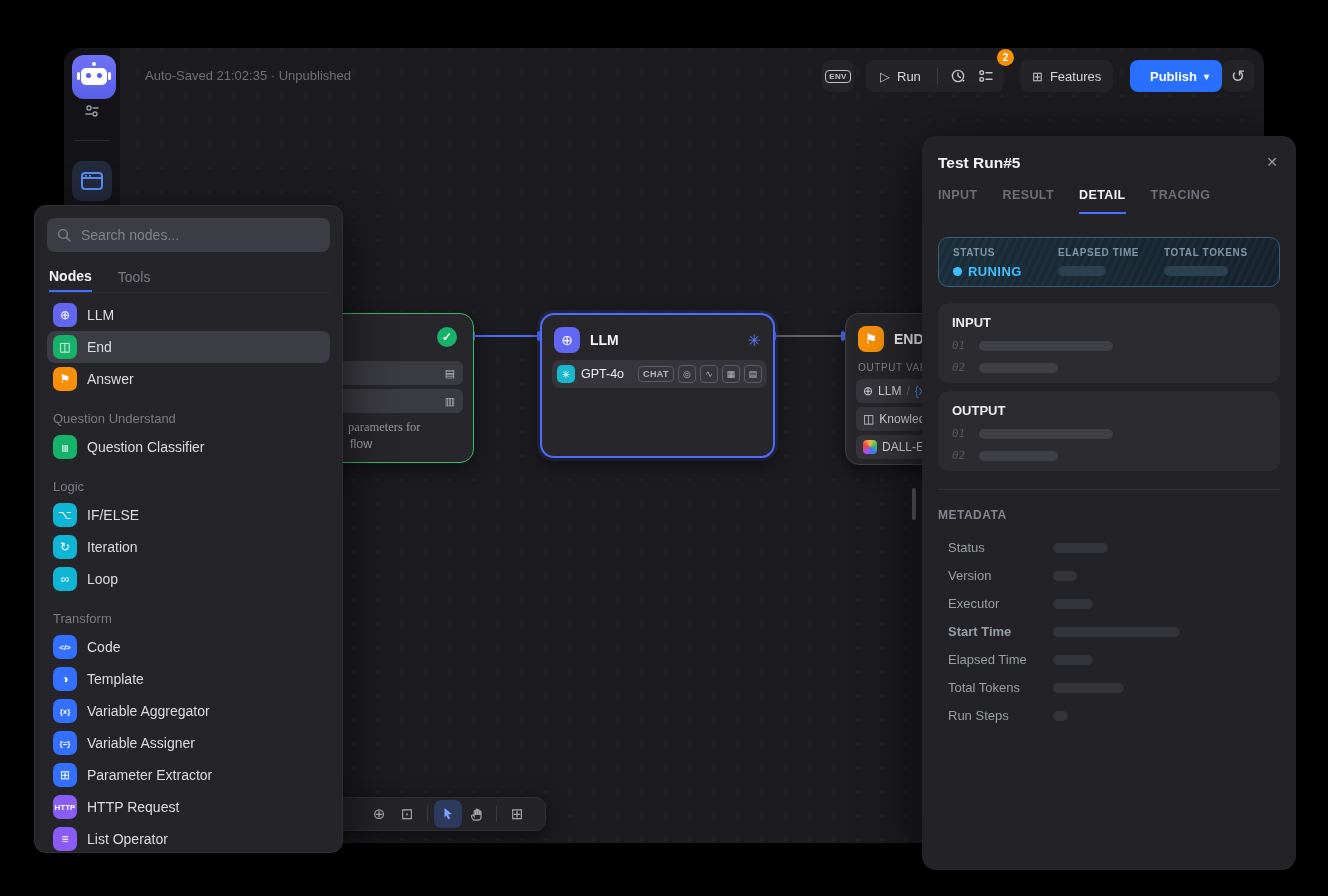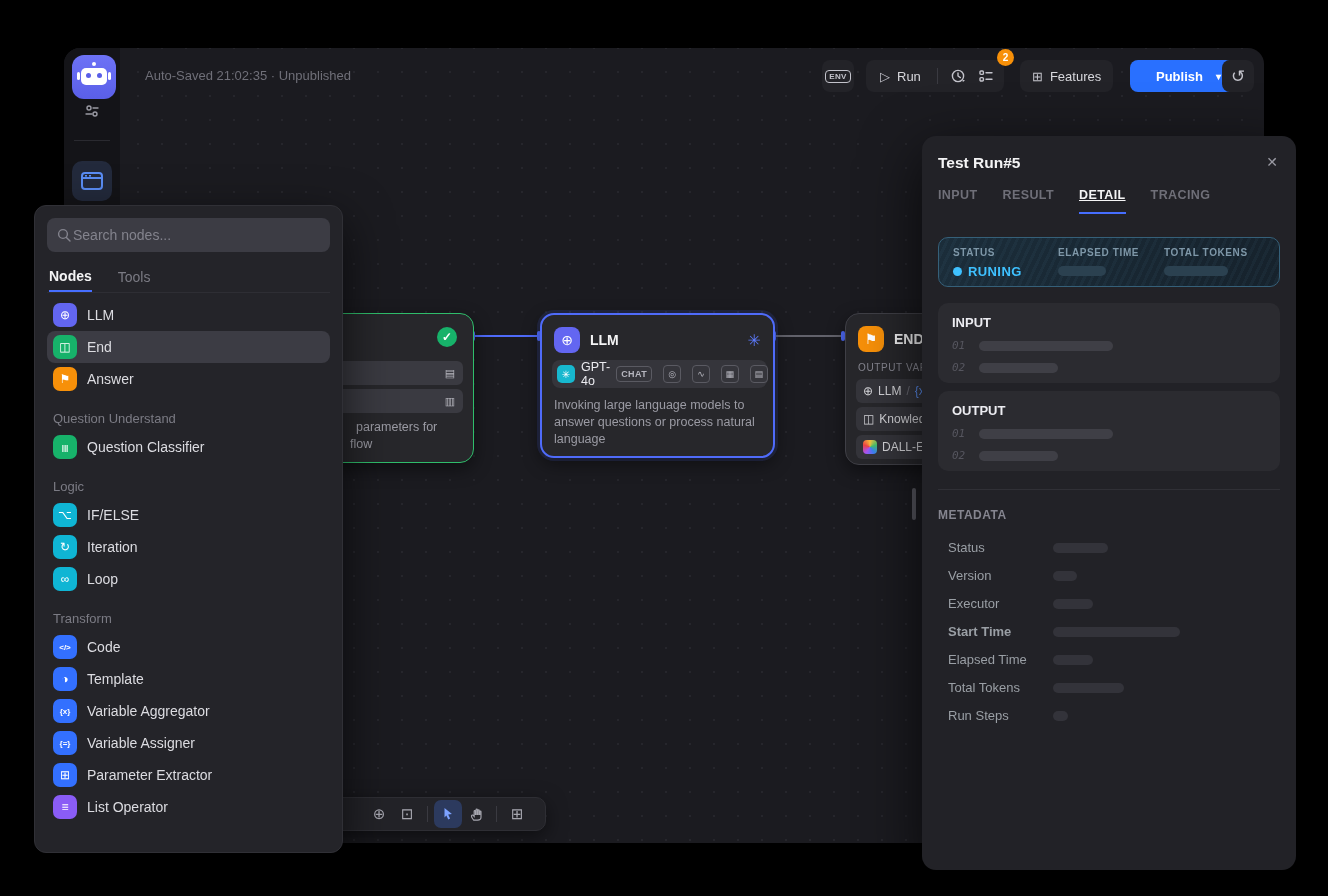--- a/index.html
+++ b/index.html
@@ -69,21 +69,21 @@
 
   
   .ctoolbar{position:absolute;left:300px;top:797px;width:246px;height:34px;background:#232328;border:1px solid #2e2e34;
             border-radius:10px;display:flex;align-items:center;z-index:3;box-shadow:0 6px 20px rgba(0,0,0,.5);box-sizing:border-box;}
   .ct-ic{width:28px;height:28px;display:flex;align-items:center;justify-content:center;color:#a6a6af;font-size:15px;border-radius:7px;}
   .ct-active{background:#2c3a5e;}
 
   
   .npanel{position:absolute;left:34px;top:205px;width:309px;height:648px;background:#242429;border:1px solid #303036;
           border-radius:12px;box-shadow:0 16px 48px rgba(0,0,0,.65);z-index:5;padding:12px;box-sizing:border-box;}
-  .search{height:34px;background:#3c3c44;border-radius:8px;display:flex;align-items:center;padding:0 10px;}
+  .search{height:34px;background:#3c3c44;border-radius:8px;display:flex;align-items:center;padding:0 10px;gap:8px;}
   .search input{background:transparent;border:none;outline:none;color:#cfcfd6;font-size:14px;width:100%;
                 font-family:"Liberation Sans",sans-serif;}
   .search input::placeholder{color:#83838d;}
   .ptabs{display:flex;gap:26px;margin-top:10px;border-bottom:1px solid #2e2e34;height:30px;align-items:center;padding-left:2px;}
   .ptab{font-size:14px;color:#7b7b84;height:100%;display:flex;align-items:center;box-sizing:border-box;}
   .ptab.active{color:#f4f4f5;font-weight:bold;border-bottom:2px solid #466eff;}
   .nlist{margin-top:6px;}
   .nrow{display:flex;align-items:center;gap:10px;height:32px;padding:0 6px;border-radius:8px;font-size:14px;color:#dcdce1;}
   .nrow.hl{background:#3c3c44;}
   .nicon{width:24px;height:24px;border-radius:7px;display:flex;align-items:center;justify-content:center;
@@ -93,21 +93,21 @@
   .c-indigo{background:#6366f1}.c-green{background:#17b26a}.c-orange{background:#f79009}
   .c-cyan{background:#0fb5d4}.c-blue{background:#3370ff}.c-purple{background:#8a5cf6}
 
   
   .rpanel{position:absolute;left:922px;top:136px;width:374px;height:734px;background:#222227;border-radius:14px;
           box-shadow:0 18px 60px rgba(0,0,0,.7);z-index:6;box-sizing:border-box;}
   .rtitle{position:absolute;left:16px;top:18px;font-size:15.5px;font-weight:bold;color:#f4f4f5;}
   .rclose{position:absolute;right:18px;top:18px;color:#9a9aa3;font-size:14px;}
   .rtabs{position:absolute;left:16px;top:52px;display:flex;gap:25px;height:26px;}
   .rtab{font-size:12.5px;font-weight:bold;letter-spacing:.4px;color:#6f6f78;height:100%;box-sizing:border-box;}
-  .rtab.active{color:#f4f4f5;border-bottom:2.5px solid #466eff;padding-bottom:8px;text-decoration:underline;}
+  .rtab.active{color:#f4f4f5;border-bottom:2.5px solid #466eff;padding-bottom:8px;}
   .statuscard{position:absolute;left:16px;top:101px;width:342px;height:50px;border:1px solid #356079;border-radius:10px;
               box-sizing:border-box;overflow:hidden;
               background:repeating-linear-gradient(115deg,rgba(120,190,230,.045) 0 3px,transparent 3px 7px),
                          linear-gradient(100deg,#1b2d3a,#16222c);}
   .sclabel{font-size:10px;font-weight:bold;letter-spacing:.6px;color:#7e97a8;}
   .scdot{width:9px;height:9px;border-radius:50%;background:#3ec1ff;}
   .scstatus{font-size:13px;font-weight:bold;letter-spacing:.4px;color:#3ec1ff;}
   .sk{background:#3f3f46;border-radius:5px;height:10px;}
   .sk.blue{background:#2b4150;}
   .iocard{position:absolute;left:16px;width:342px;height:80px;background:#2b2b30;border-radius:10px;box-sizing:border-box;padding:12px 14px;}
@@ -181,21 +181,21 @@
       </svg>
     </div>
   </div>
   <div class="badge">2</div>
 
   <div class="tbtn" style="left:1020px;padding:0 12px;gap:7px;">
     <span class="ic">⊞</span>
     <span>Features</span>
   </div>
 
-  <div class="tbtn publish" style="left:1130px;padding:8px 13px;gap:13px;">
+  <div class="tbtn publish" style="left:1130px;padding:8px 13px;gap:7px;">
     <span></span>
     <span>Publish</span>
     <span style="font-size:10px;">▾</span>
   </div>
 
   <div class="tbtn" style="left:1222px;width:32px;justify-content:center;font-size:17px;">
     <span class="ic">↺</span>
   </div>
 
   <div class="edge" style="left:474px;top:335px;width:66px;background:#4f6bfa;"></div>
@@ -206,42 +206,41 @@
   <div class="handle" style="left:841px;top:331px;"></div>
 
   <div class="node" style="left:239px;top:313px;width:235px;height:150px;border:1px solid #2fbd6b;">
     <div class="checkcircle" style="left:197px;top:13px;">✓</div>
     <div class="fieldrow" style="left:12px;top:47px;width:211px;">
       <span class="fieldic">▤</span>
     </div>
     <div class="fieldrow" style="left:12px;top:75px;width:211px;">
       <span class="fieldic">▥</span>
     </div>
-    <div class="desc abs" style="left:116px;top:105px;">parameters for</div>
+    <div class="desc abs" style="left:108px;top:105px;font-family:Liberation Serif, serif;">parameters for</div>
     <div class="desc abs" style="left:110px;top:122px;">flow</div>
   </div>
 
   <div class="node" style="left:540px;top:313px;width:235px;height:145px;border:2px solid #4f6bfa;box-shadow:0 0 0 3px rgba(79,107,250,.14),0 6px 18px rgba(0,0,0,.45);">
     <div class="node-head">
       <div class="node-ic c-indigo">⊕</div>
       <div class="node-title">LLM</div>
       <div class="spinner" style="margin-left:auto;">✳</div>
     </div>
     <div class="modelrow">
       <span class="provider">✳</span>
       <span class="modelname">GPT-4o</span>
-      <span style="margin-left:auto;display:flex;gap:11px;align-items:center;">
+      <span style="margin-left:auto;display:flex;gap:4px;align-items:center;">
         <span class="capbadge">CHAT</span>
         <span class="capic">◎</span>
         <span class="capic">∿</span>
         <span class="capic">▦</span>
         <span class="capic">▤</span>
       </span>
     </div>
-    <div class="desc abs" style="left:12px;top:82px;width:211px;">Invoking large language models to answer questions or process natural language</div>
   </div>
 
   <div class="node" style="left:845px;top:313px;width:180px;height:152px;border:1px solid #3f3f46;">
     <div class="node-head">
       <div class="node-ic c-orange">⚑</div>
       <div class="node-title">END</div>
     </div>
     <div class="abs" style="left:12px;top:48px;font-size:10px;letter-spacing:.6px;color:#85858f;">OUTPUT VARIA</div>
     <div class="endrow" style="top:65px;width:160px;">
       <span>⊕</span>
@@ -342,20 +341,24 @@
       <div class="nrow">
         <span class="nicon c-blue small">{=}</span>
         <span>Variable Assigner</span>
       </div>
       <div class="nrow">
         <span class="nicon c-blue">⊞</span>
         <span>Parameter Extractor</span>
       </div>
 
       <div class="nrow">
+        <span class="nicon c-purple small">HTTP</span>
+        <span>HTTP Request</span>
+      </div>
+      <div class="nrow">
         <span class="nicon c-purple">≡</span>
         <span>List Operator</span>
       </div>
     </div>
   </div>
 
   <div class="rpanel">
     <div class="rtitle">Test Run#5</div>
     <div class="rclose">✕</div>
 

